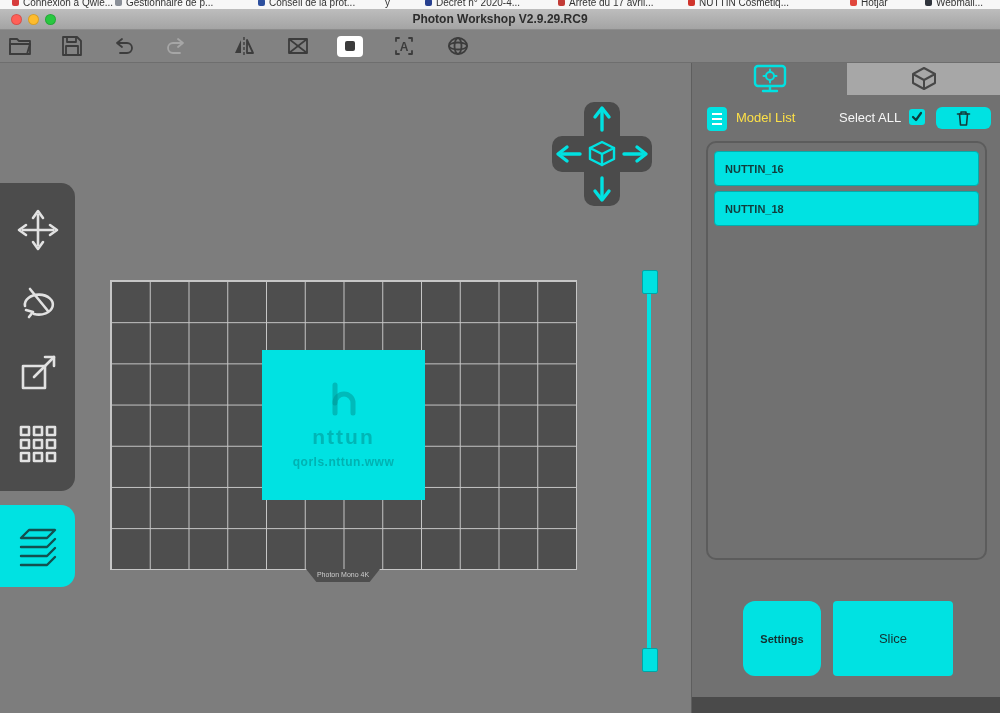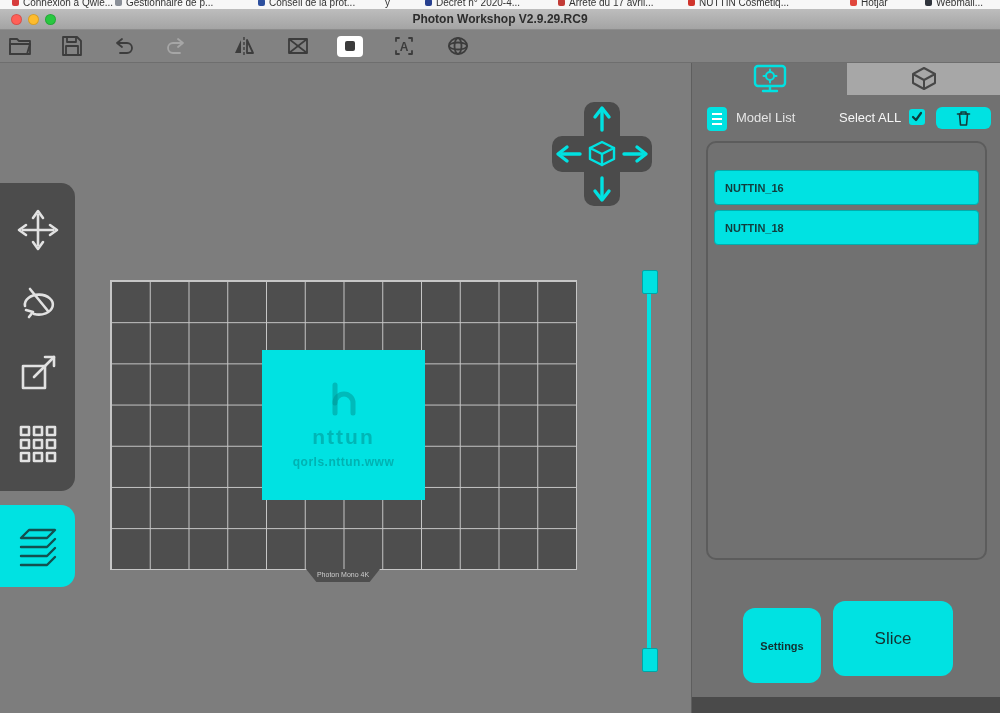--- a/index.html
+++ b/index.html
@@ -56,33 +56,33 @@
   #zslider .track{position:absolute;left:6px;top:10px;width:4px;height:384px;background:var(--accent,#00e2e2);}
   .zhandle{position:absolute;left:1px;width:14px;height:22px;background:var(--accent,#00e2e2);border:1px solid #00a5a5;border-radius:2px;}
 
   
   #right-panel{left:691px;top:62px;width:309px;height:651px;background:#717171;border-left:1px solid #5e5e5e;z-index:20;}
   .rtab{position:absolute;top:0;height:33px;display:flex;align-items:center;justify-content:center;}
   #tab-config{left:0;width:155px;background:#717171;}
   #tab-preview{left:155px;width:154px;background:#a7a7a7;}
   #ml-header{position:absolute;left:0;top:42px;width:309px;height:30px;}
   #ml-file-icon{position:absolute;left:14px;top:2px;}
-  #ml-title{position:absolute;left:44px;top:6px;font-size:13px;color:#e5e5e5;}
+  #ml-title{position:absolute;left:44px;top:6px;font-size:13px;color:#fde047;}
   #select-all-label{position:absolute;left:147px;top:6px;font-size:13px;font-weight:normal;color:#f6f6f6;}
   #select-all-box{position:absolute;left:217px;top:5px;width:16px;height:16px;background:var(--accent,#00e2e2);border-radius:3px;
      display:flex;align-items:center;justify-content:center;}
   #delete-btn{position:absolute;left:244px;top:3px;width:55px;height:22px;background:var(--accent,#00e2e2);border-radius:6px;
      display:flex;align-items:center;justify-content:center;}
-  #model-listbox{position:absolute;left:14px;top:79px;width:281px;height:419px;border:2px solid #5c5c5c;border-radius:10px;padding-top:22px;box-sizing:border-box;}
+  #model-listbox{position:absolute;left:14px;top:79px;width:281px;height:419px;border:2px solid #5c5c5c;border-radius:10px;padding-top:3px;box-sizing:border-box;}
   .model-item{margin:5px 6px;height:35px;background:var(--accent,#00e2e2);border:1px solid #00adad;border-radius:4px;
      font-size:11px;font-weight:bold;color:#123c3c;line-height:34px;padding-left:10px;box-sizing:border-box;}
   #settings-btn{position:absolute;left:51px;top:539px;width:78px;height:75px;background:var(--accent,#00e2e2);border-radius:12px;
-     display:flex;align-items:center;justify-content:center;font-size:11px;font-weight:bold;color:#133030;margin-top:7px;}
-  #slice-btn{position:absolute;left:141px;top:539px;width:120px;height:75px;background:var(--accent,#00e2e2);border-radius:12px;
-     display:flex;align-items:center;justify-content:center;font-size:17px;color:#133030;}
+     display:flex;align-items:center;justify-content:center;font-size:11px;font-weight:bold;color:#133030;}
+  #slice-btn{position:absolute;left:141px;top:539px;width:120px;height:75px;background:var(--accent,#00e2e2);border-radius:4px;
+     display:flex;align-items:center;justify-content:center;font-size:13px;color:#133030;}
   #bottom-strip{position:absolute;left:0;top:635px;width:309px;height:16px;background:#4a4a4a;}
 </style>
 </head>
 <body>
 
 <div id="bookmarks" class="abs">
   <div class="bm" style="left:12px">
       <span class="favicon" style="background-color: rgb(214, 59, 59);"></span>
       <span>Connexion à Qwle...</span>
     </div>

